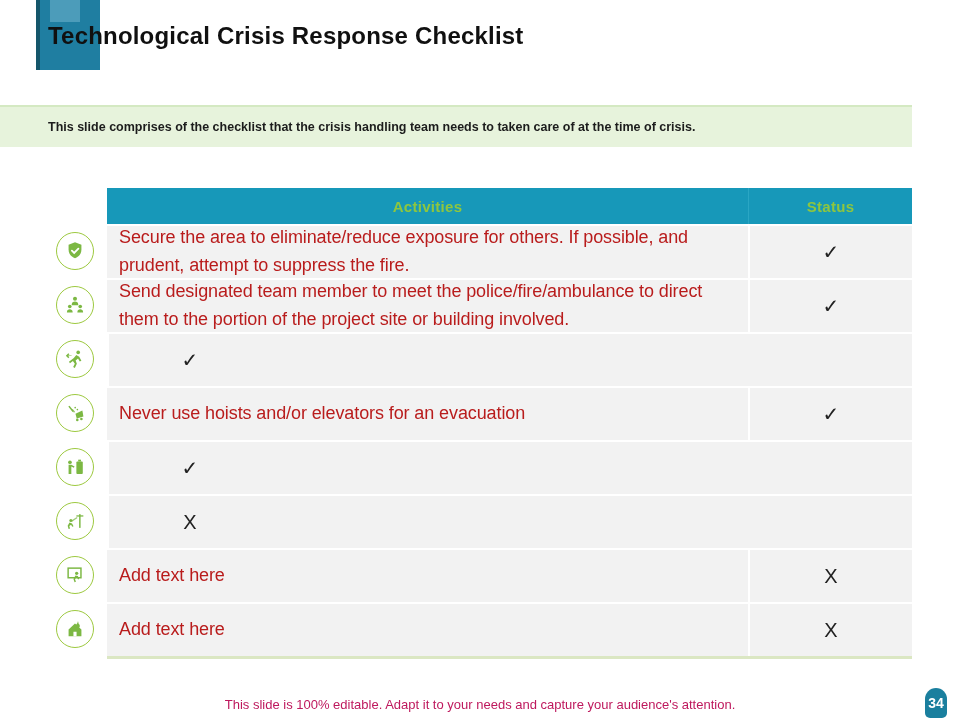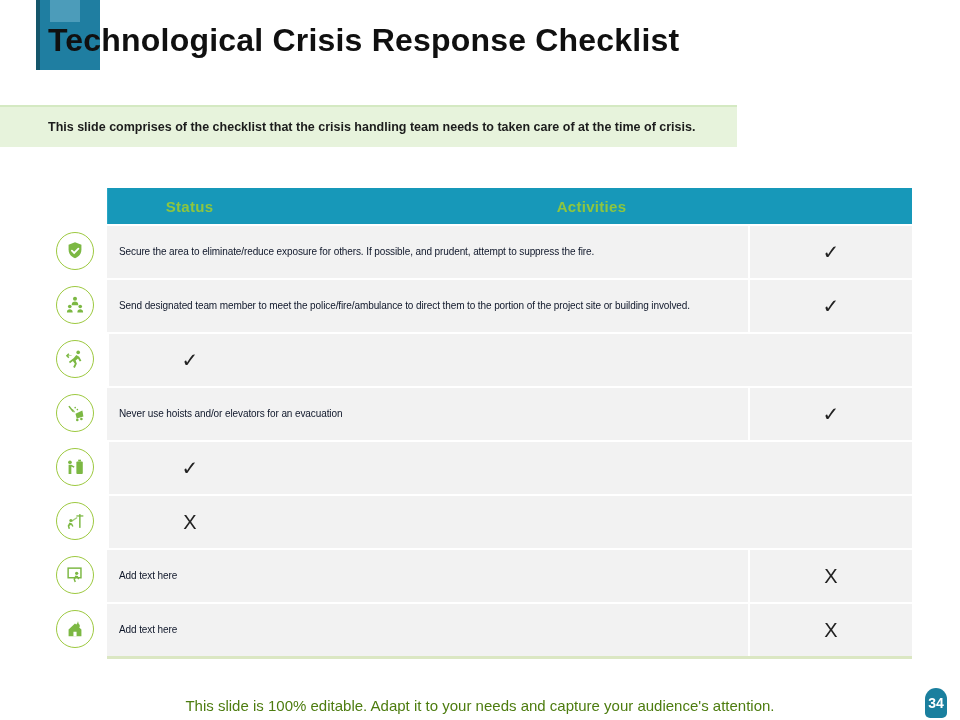--- a/index.html
+++ b/index.html
@@ -5,54 +5,54 @@
   * { margin:0; padding:0; box-sizing:border-box; }
   html,body { width:960px; height:720px; background:#fff; overflow:hidden;
               font-family:"Liberation Sans", sans-serif; }
   .slide { position:relative; width:960px; height:720px; background:#fff; }
 
   
   .title-square { position:absolute; left:36px; top:0; width:64px; height:70px;
                   background:#1f7ea1; border-left:4px solid #15566b; }
   .title-square-light { position:absolute; left:10px; top:0; width:30px; height:22px;
                         background:#4c9cba; }
-  .page-title { position:absolute; left:48px; top:22px; font-size:32px; font-weight:700;
+  .page-title { position:absolute; left:48px; top:22px; font-size:24px; font-weight:700;
                 color:#101010; letter-spacing:0.2px; white-space:nowrap; }
 
   
-  .banner { position:absolute; left:0; top:105px; width:737px; height:42px;
+  .banner { position:absolute; left:0; top:105px; width:912px; height:42px;
             background:#e7f3dc; border-top:2px solid #d4e9c2; display:flex; align-items:center; }
   .banner span { padding-left:48px; font-size:12.5px; font-weight:600; color:#1c1c1c; }
 
   
   .table { position:absolute; left:107px; top:188px; width:805px; }
   .thead { display:flex; height:36px; background:#1798b9; }
   .th { display:flex; align-items:center; justify-content:center;
         color:#8ec63f; font-weight:700; font-size:15px; letter-spacing:0.3px; }
   .th-activities { width:641px; }
   .th-status { width:164px; border-left:1px solid #2aa6c4; }
   .trow { display:flex; height:52px; margin-top:2px; background:#f2f2f2; }
   .td-activity { width:641px; padding:0 12px; display:flex; align-items:center;
-                 font-size:10px; color:#0f172a; line-height:1.55; letter-spacing:-0.1px; }
+                 font-size:18px; color:#b91c1c; line-height:1.55; letter-spacing:-0.1px; }
   .td-status { width:164px; border-left:2px solid #ffffff; display:flex;
                align-items:center; justify-content:center; font-size:20px; color:#222; }
   .table-underline { position:absolute; left:107px; top:622px; margin-top:34px;
                      width:805px; height:3px; background:#dbe7c3; }
 
   
   .icon-col { position:absolute; left:0; top:224px; width:107px; }
   .icon-cell { height:54px; display:flex; align-items:center; justify-content:center;
                padding-left:43px; }
   .icon-circle { width:38px; height:38px; border:1px solid #9dc93f; border-radius:50%;
                  background:#fff; display:flex; align-items:center; justify-content:center; }
   .icon-circle svg { width:22px; height:22px; }
 
   
   .footer { position:absolute; left:0; right:0; top:697px; text-align:center;
-            font-size:15px; color:#4d7c0f; }
+            font-size:13px; color:#be185d; }
   .page-badge { position:absolute; left:925px; top:688px; width:22px; height:30px;
                 background:#1a7f9e; border-radius:11px 11px 5px 5px; color:#fff;
                 font-size:14px; font-weight:700; display:flex; align-items:center;
                 justify-content:center; }
 </style>
 </head>
 <body>
 
 <div class="slide">
 
@@ -144,22 +144,22 @@
             <path d="M5 12.5L12 6l7 6.5V20H5z"></path>
             <rect x="10.3" y="15" width="3.4" height="5" fill="#fff"></rect>
             <path d="M15.2 3.5c.9 1.3.1 2 .9 2.9.7.8 1.2 1.5 1.2 2.4 0 1.3-1 2.3-2.3 2.3S12.7 10 12.7 8.8c0-.8.4-1.3.9-1.9.6-.8 1.3-1.6 1.6-3.4z"></path>
           </svg>
       </div>
     </div>
   </div>
 
   <div class="table">
     <div class="thead">
+      <div class="th th-activities">Activities</div>
       <div class="th th-status">Status</div>
-      <div class="th th-activities">Activities</div>
     </div>
 
     <div class="trow">
       <div class="td-activity">Secure the area to eliminate/reduce exposure for others. If possible, and prudent, attempt to suppress the fire.</div>
       <div class="td-status">✓</div>
     </div>
     <div class="trow">
       <div class="td-activity">Send designated team member to meet the police/fire/ambulance to direct them to the portion of the project site or building involved.</div>
       <div class="td-status">✓</div>
     </div>

